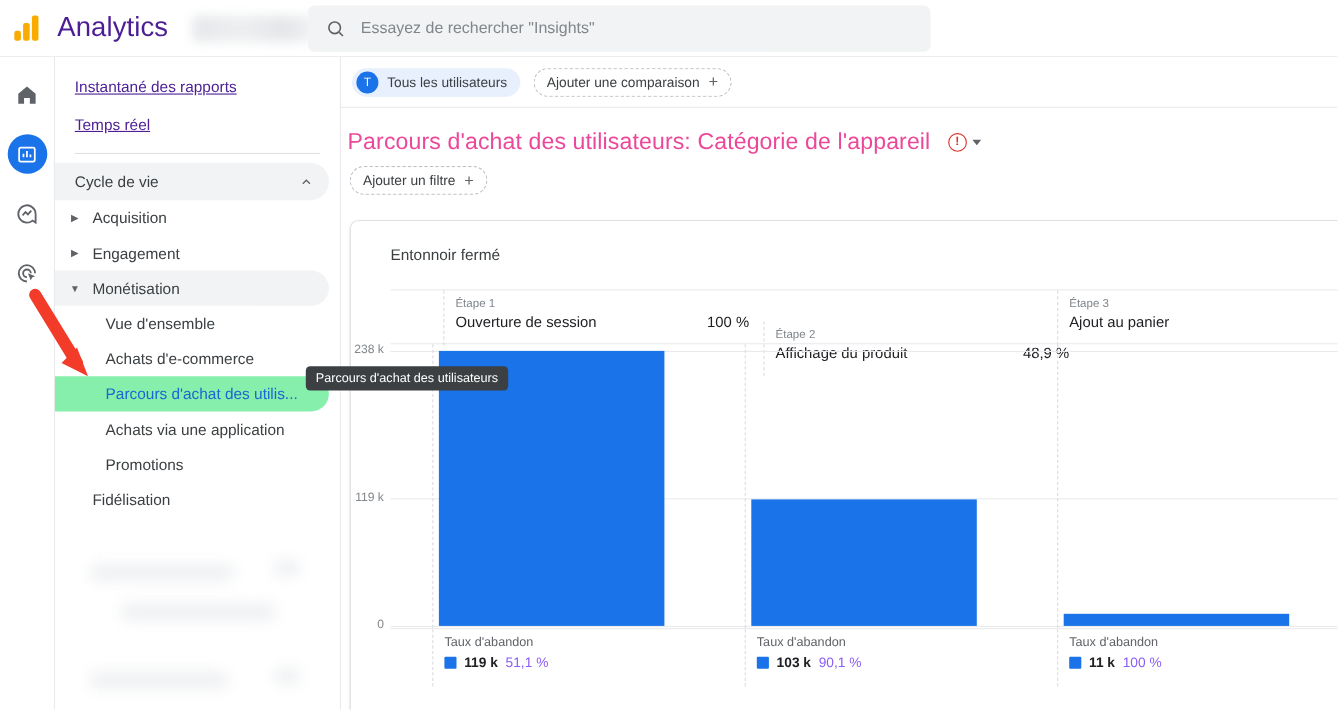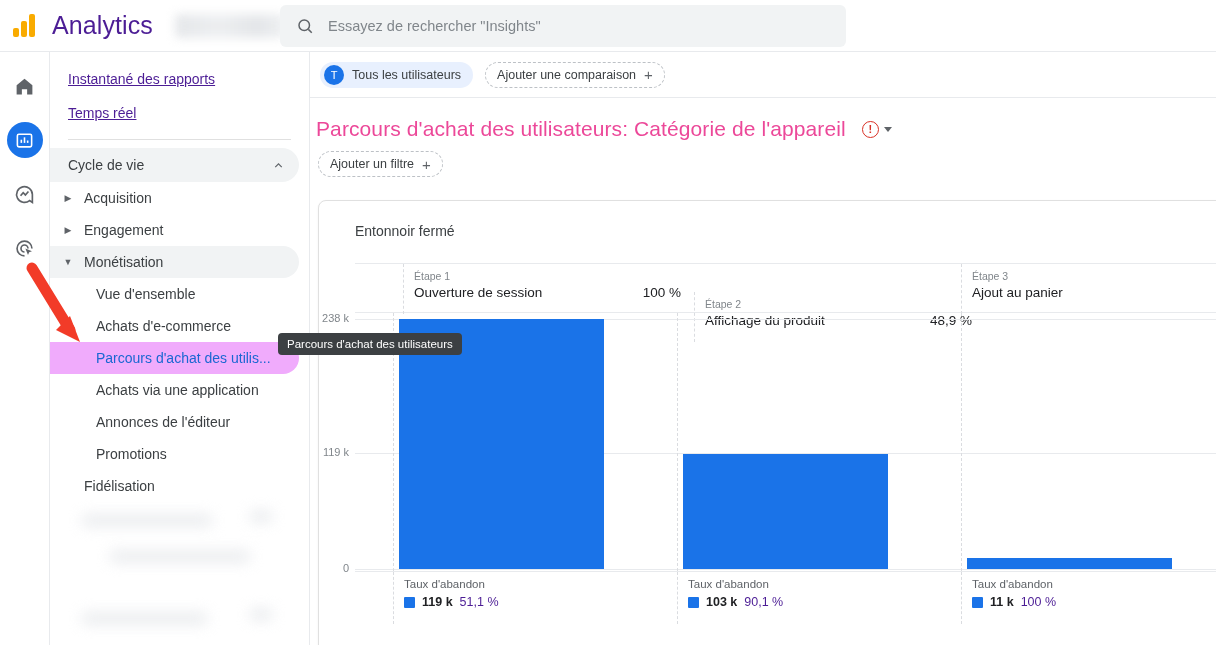--- a/index.html
+++ b/index.html
@@ -81,21 +81,21 @@
     padding-left: 12px; margin-right: 10px; border-radius: 0 16px 16px 0;
     font-size: 14px; color: #3c4043; cursor: pointer;
   }
   .nav-sub .caret { width: 12px; text-align: center; font-size: 9px; color: #5f6368; }
   .nav-sub.selected-parent { background: #f1f3f4; }
   .nav-leaf {
     height: 32px; display: flex; align-items: center; padding-left: 46px;
     margin-right: 10px; border-radius: 0 16px 16px 0;
     font-size: 14px; color: #3c4043; cursor: pointer;
   }
-  .nav-leaf.active { background: #f0abfc; color: #1967d2; }
+  .nav-leaf.active { background: #86efac; color: #1967d2; }
   .nav-leaf.lvl2 { padding-left: 34px; }
   .blur-block {
     position: absolute; left: 0; top: 440px; width: 260px; height: 205px;
     filter: blur(7px); opacity: .85;
   }
   .blur-row { position: absolute; background: #e8eaed; border-radius: 4px; }
 
   
   .main {
     position: absolute; left: 310px; top: 52px; width: 906px; height: 593px;
@@ -164,21 +164,21 @@
   .gridline { position: absolute; left: 0; right: 0; height: 1px; background: #e8eaed; }
   .vdash { position: absolute; top: 0; bottom: 0; width: 0; border-left: 1px dashed #dadce0; }
   .bar { position: absolute; background: #1a73e8; }
 
   .legend-row { position: relative; height: 52px; margin-left: 36px; border-top: 1px solid #e8eaed; }
   .legend-col { position: absolute; top: 0; height: 52px; border-left: 1px dashed #dadce0; padding-left: 10px; }
   .legend-ttl { font-size: 11.5px; color: #5f6368; padding-top: 6px; }
   .legend-val { display: flex; align-items: center; gap: 7px; padding-top: 5px; }
   .sw { width: 11px; height: 11px; background: #1a73e8; border-radius: 1px; }
   .legend-num { font-size: 12.5px; color: #202124; font-weight: bold; }
-  .legend-pct { font-size: 12.5px; color: #4c1d95; }
+  .legend-pct { font-size: 12.5px; color: #8b5cf6; }
 
   
   .tooltip {
     position: absolute; left: 278px; top: 333px;
     background: #3c4043; color: #fff; font-size: 11.5px;
     padding: 5px 9px; border-radius: 4px; white-space: nowrap; z-index: 40;
   }
   .arrow-svg { position: absolute; left: 20px; top: 258px; z-index: 50; pointer-events: none; }
 </style>
 </head>
@@ -266,23 +266,20 @@
       <span>Vue d'ensemble</span>
     </div>
     <div class="nav-leaf">
       <span>Achats d'e-commerce</span>
     </div>
     <div class="nav-leaf active">
       <span>Parcours d'achat des utilis...</span>
     </div>
     <div class="nav-leaf">
       <span>Achats via une application</span>
-    </div>
-    <div class="nav-leaf">
-      <span>Annonces de l'éditeur</span>
     </div>
     <div class="nav-leaf">
       <span>Promotions</span>
     </div>
     <div class="nav-leaf lvl2">
       <span>Fidélisation</span>
     </div>
 
     <div class="blur-block">
       <div class="blur-row" style="left:32px;top:22px;width:130px;height:13px;"></div>

